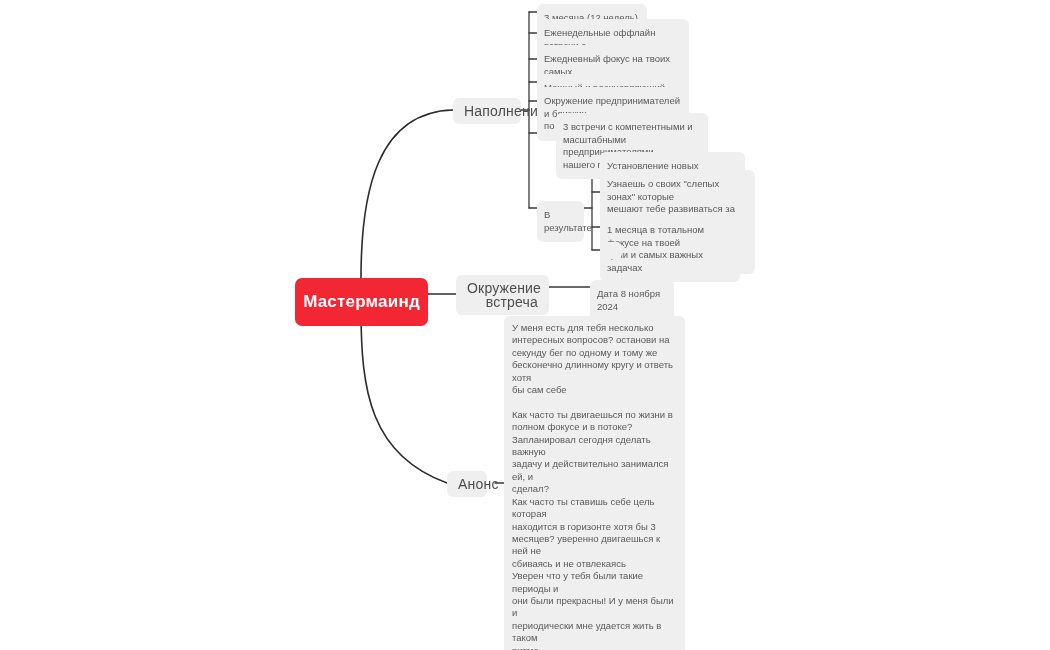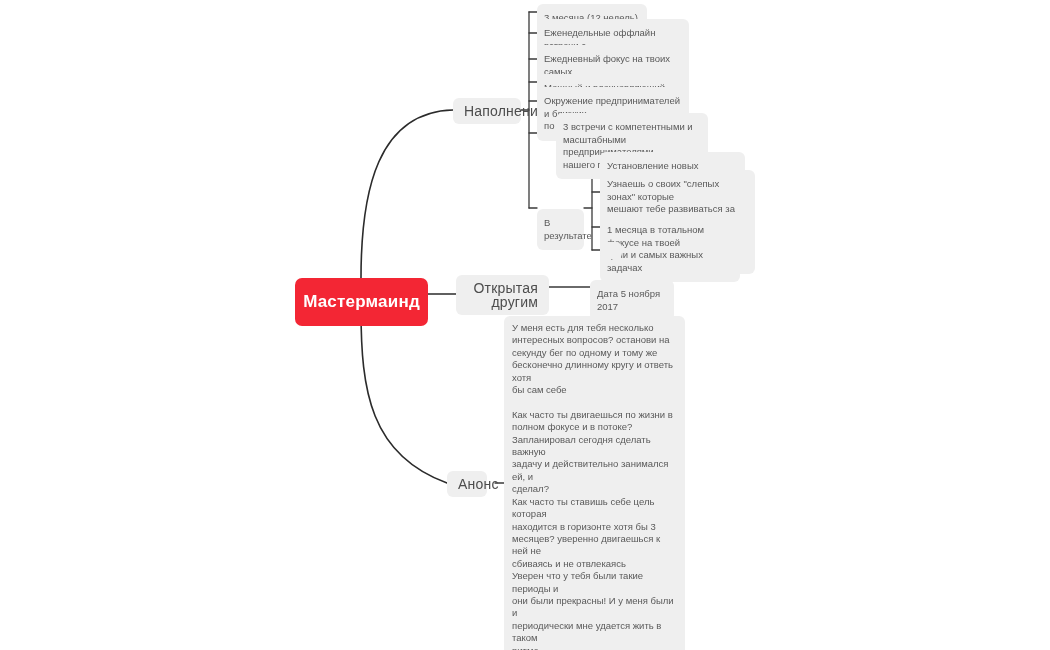--- a/index.html
+++ b/index.html
@@ -105,37 +105,37 @@
 
   <div class="node small" style="left:537px;top:74px;width:152px;">Мощный и вдохновляющий выпускной</div>
 
   <div class="node small" style="left:537px;top:87px;width:152px;">Окружение предпринимателей и близких
 по духу людей</div>
 
   <div class="node small" style="left:556px;top:113px;width:152px;">3 встречи с компетентными и
 масштабными предпринимателями
 нашего города</div>
 
-  <div class="node small" style="left:537px;top:201px;width:47px;margin-top:8px;">В результате</div>
+  <div class="node small" style="left:537px;top:201px;width:47px;">В результате</div>
 
   <div class="node small" style="left:600px;top:152px;width:145px;">Установление новых деловых связей</div>
 
   <div class="node small" style="left:600px;top:170px;width:155px;">Узнаешь о своих "слепых зонах" которые
 мешают тебе развиваться за счет
 обратной связи, разборов и ежедневного
 фокуса на задачах</div>
 
   <div class="node small" style="left:600px;top:216px;width:140px;">1 месяца в тотальном фокусе на твоей
 цели и самых важных задачах</div>
 
   <div class="node small empty" style="left:600px;top:242px;width:22px;height:17px;"></div>
 
-  <div class="node branch" style="left:456px;top:275px;width:93px;">Открытая другим</div>
+  <div class="node branch" style="left:456px;top:275px;width:93px;">Окружение встреча</div>
 
-  <div class="node small" style="left:590px;top:280px;width:84px;">Дата 5 ноября 2017</div>
+  <div class="node small" style="left:590px;top:280px;width:84px;">Дата 8 ноября 2024</div>
 
   <div class="node branch" style="left:447px;top:471px;width:40px;">Анонс</div>
 
   <div class="node longtext" style="left:504px;top:316px;width:181px;">У меня есть для тебя несколько
 интересных вопросов? останови на
 секунду бег по одному и тому же
 бесконечно длинному кругу и ответь хотя
 бы сам себе
 
 Как часто ты двигаешься по жизни в

